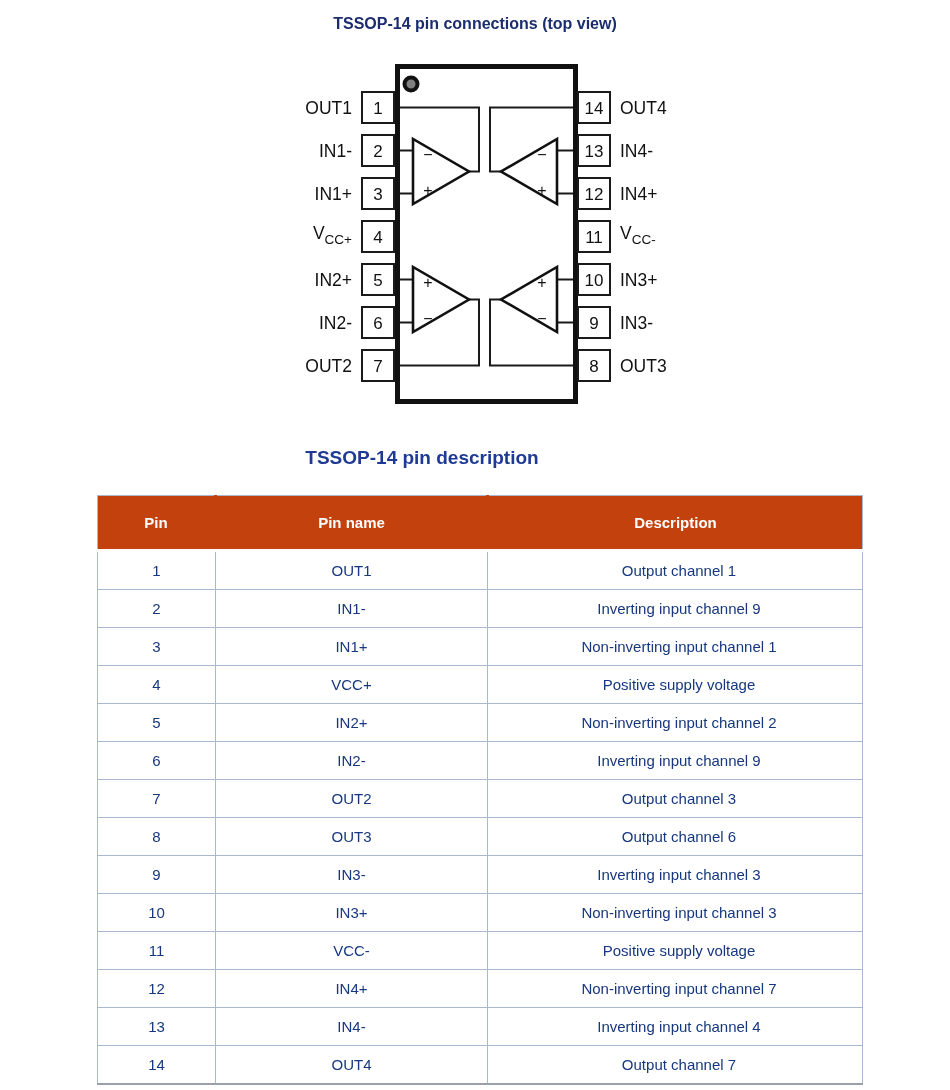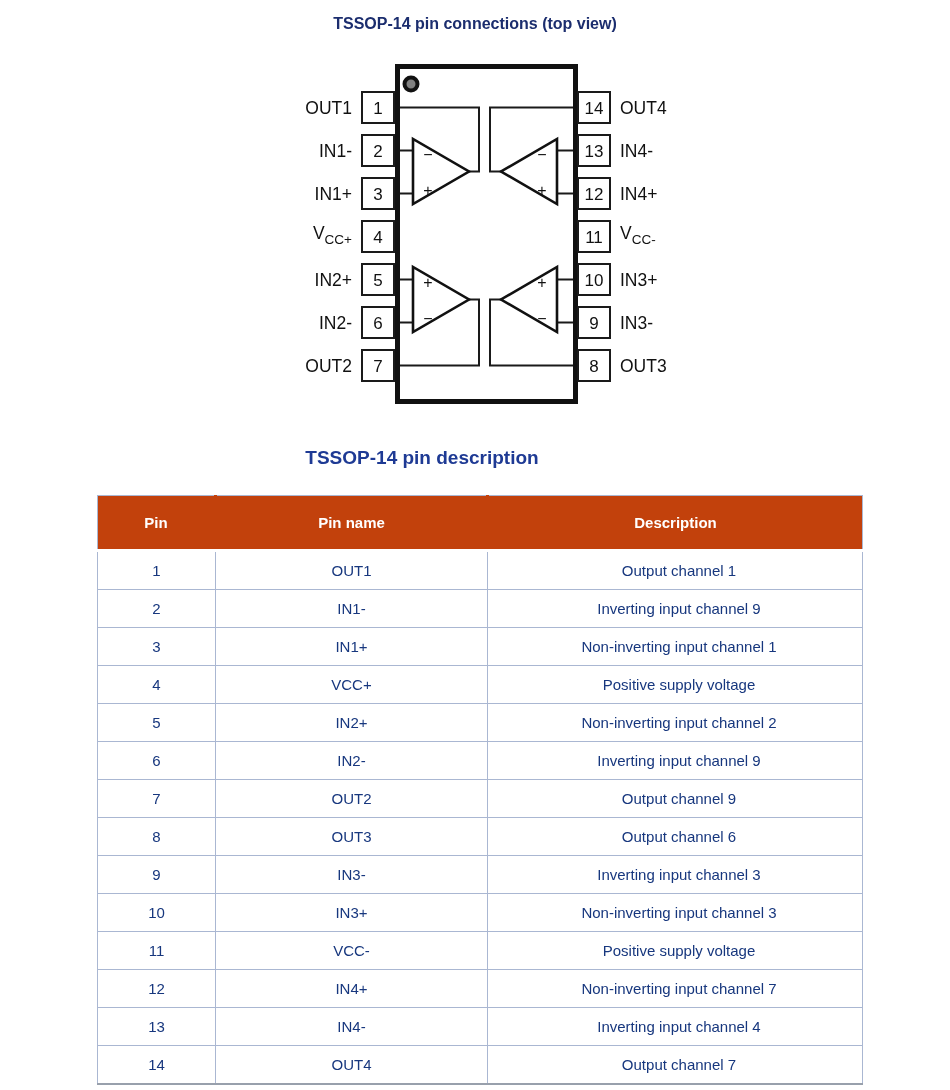--- a/index.html
+++ b/index.html
@@ -219,21 +219,21 @@
           <td class="col-desc">Non-inverting input channel 2</td>
         </tr>
         <tr>
           <td class="col-pin">6</td>
           <td class="col-name">IN2-</td>
           <td class="col-desc">Inverting input channel 9</td>
         </tr>
         <tr>
           <td class="col-pin">7</td>
           <td class="col-name">OUT2</td>
-          <td class="col-desc">Output channel 9</td>
+          <td class="col-desc">Output channel 3</td>
         </tr>
         <tr>
           <td class="col-pin">8</td>
           <td class="col-name">OUT3</td>
           <td class="col-desc">Output channel 6</td>
         </tr>
         <tr>
           <td class="col-pin">9</td>
           <td class="col-name">IN3-</td>
           <td class="col-desc">Inverting input channel 3</td>

